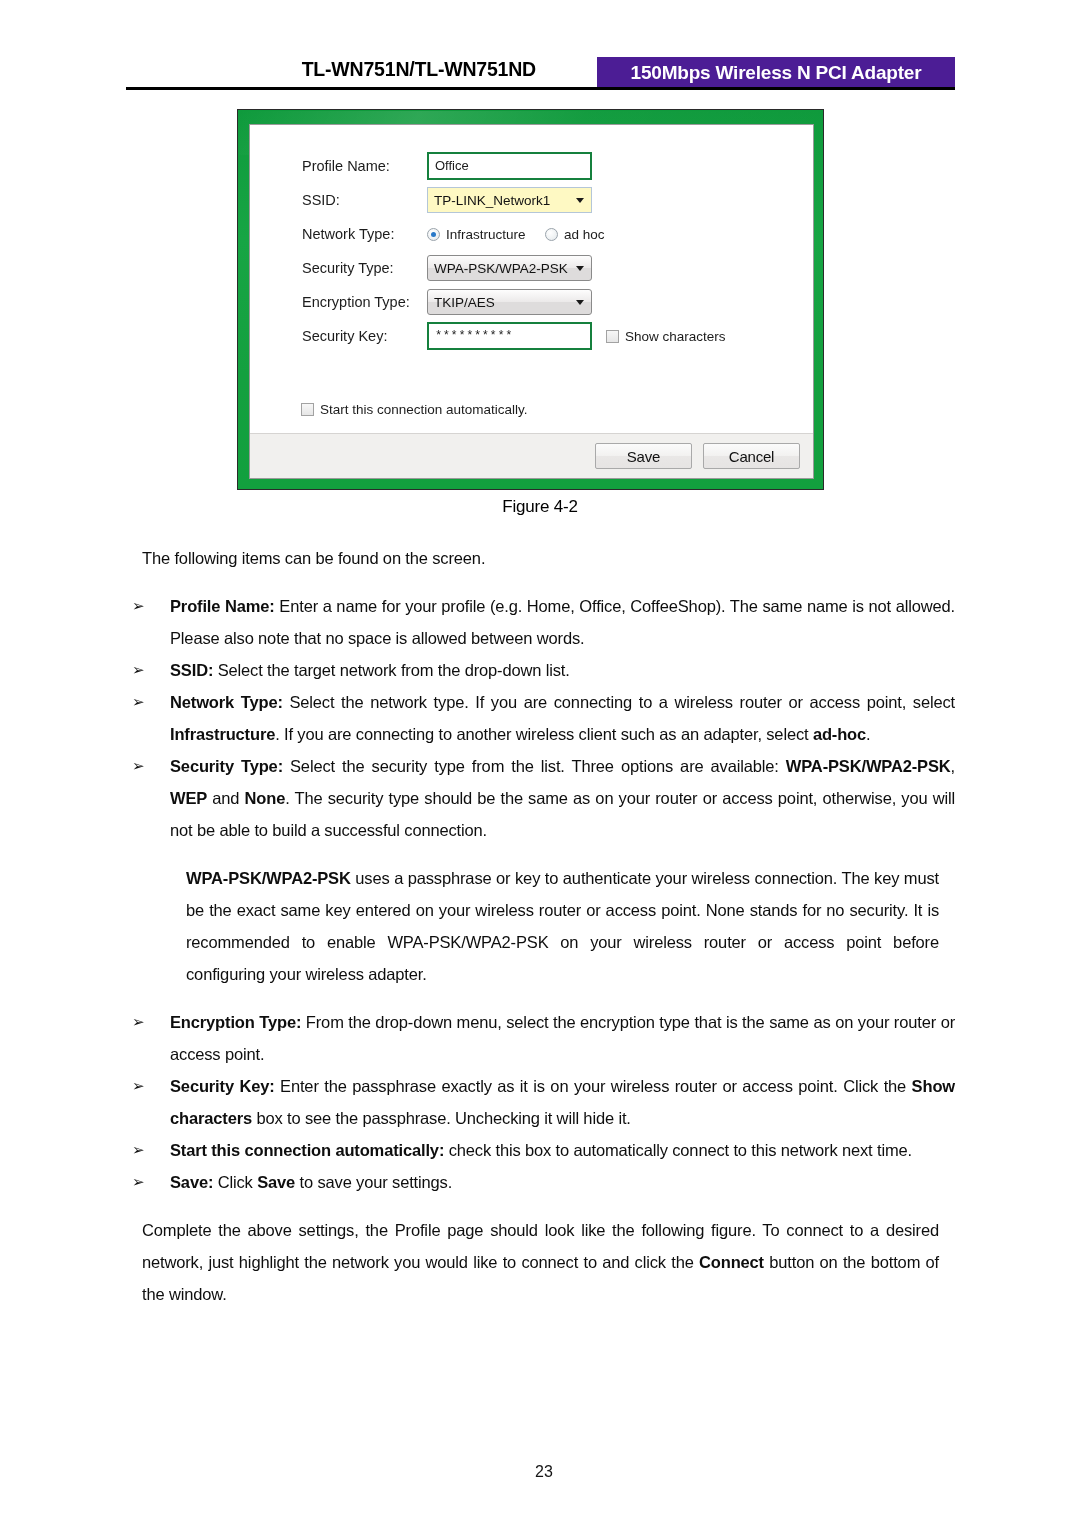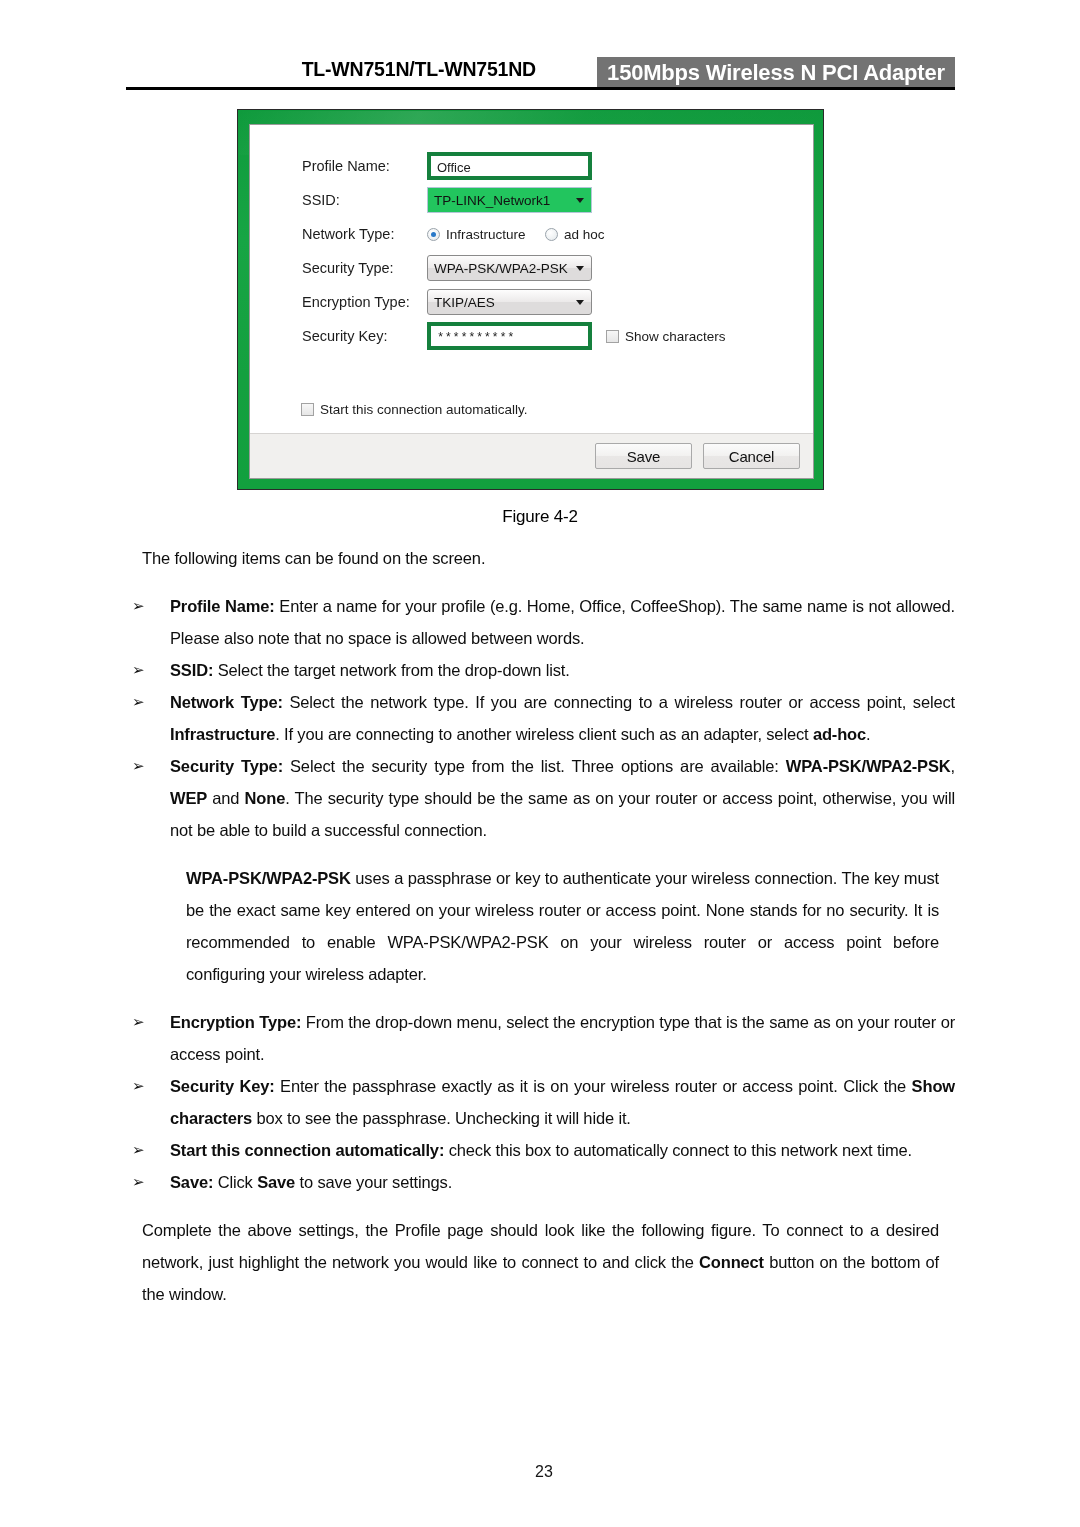--- a/index.html
+++ b/index.html
@@ -31,23 +31,23 @@
     font-weight: bold;
     letter-spacing: -0.2px;
     white-space: nowrap;
   }
   .hdr-badge {
     position: absolute;
     left: 597px;
     top: 57px;
     width: 358px;
     height: 32px;
-    background: #737373;
+    background: #4c1d95;
     color: #ffffff;
-    font-size: 22px;
+    font-size: 19px;
     font-weight: bold;
     letter-spacing: -0.2px;
     display: flex;
     align-items: center;
     justify-content: center;
     box-sizing: border-box;
   }
   .hdr-rule {
     position: absolute;
     left: 126px;
@@ -122,21 +122,21 @@
     white-space: nowrap;
   }
   .fld-control {
     position: absolute;
     left: 177px;
   }
 
   .textbox {
     width: 165px;
     height: 28px;
-    border: 4px solid #15803d;
+    border: 2px solid #15803d;
     background: #ffffff;
     box-sizing: border-box;
     font-size: 13px;
     line-height: 24px;
     padding: 0 6px;
     color: #1c1c1c;
     font-family: "Liberation Sans", sans-serif;
     overflow: hidden;
     white-space: nowrap;
   }
@@ -154,21 +154,21 @@
     font-size: 13.5px;
     color: #121212;
     display: flex;
     align-items: center;
     padding: 0 22px 0 6px;
     white-space: nowrap;
     overflow: hidden;
   }
   .combo.plain {
     border: 1px solid #b4c6d8;
-    background: #22c55e;
+    background: #fef9c3;
   }
   .combo.grey {
     border: 1px solid #8a8a8a;
     border-radius: 3px;
     background: linear-gradient(180deg, #fdfdfd 0%, #eceaea 48%, #dedcdc 52%, #dedcdc 100%);
   }
   .combo .caret {
     position: absolute;
     right: 7px;
     top: 50%;
@@ -242,21 +242,20 @@
   }
 
   
   .fig-caption {
     position: absolute;
     left: 0; right: 0;
     top: 497px;
     text-align: center;
     font-size: 17px;
     letter-spacing: -0.2px;
-    margin-top: 10px;
   }
 
   .content {
     position: absolute;
     left: 126px;
     top: 526px;
     width: 829px;
   }
   .para {
     font-size: 16.5px;

